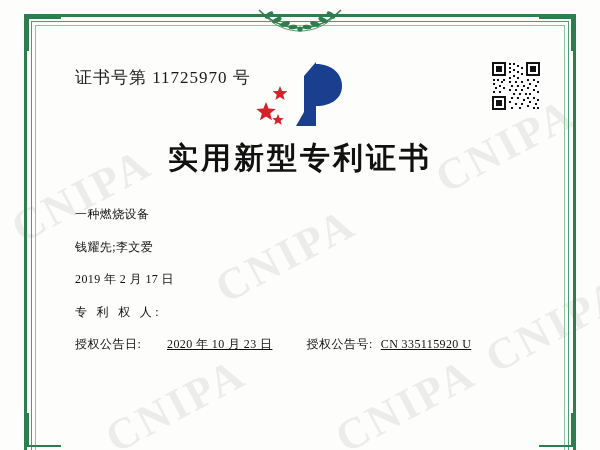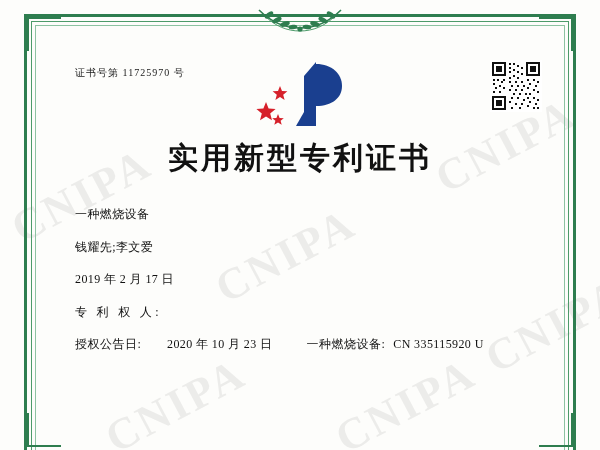--- a/index.html
+++ b/index.html
@@ -102,21 +102,21 @@
     top: 30px;
     width: 520px;
     height: 412px;
   }
 
   .cert-number {
     position: absolute;
     left: 35px;
     top: 36px;
     font-family: "Liberation Serif", serif;
-    font-size: 10px;
+    font-size: 17px;
     color: #1a1a1a;
     letter-spacing: 1px;
   }
 
   
   .emblem {
     position: absolute;
     left: 50%;
     top: 26px;
     transform: translateX(-50%);
@@ -173,20 +173,21 @@
     flex: 0 0 84px;
     padding-right: 8px;
   }
   .field-value {
     letter-spacing: 0.4px;
     white-space: nowrap;
   }
 
   .field-row.dual .field-value {
     flex: 0 0 auto;
+    text-decoration: underline;
   }
   .spacer-gap {
     display: inline-block;
     width: 34px;
   }
   .second-label {
     letter-spacing: 0.5px;
     white-space: nowrap;
     padding-right: 8px;
   }
@@ -337,19 +338,19 @@
 
       <div class="field-row">
         <span class="field-label spaced">专 利 权 人:</span>
       </div>
 
 
       <div class="field-row dual">
         <span class="field-label">授权公告日:</span>
         <span class="field-value">2020 年 10 月 23 日</span>
         <span class="spacer-gap"></span>
-        <span class="second-label">一种燃烧设备:</span>
+        <span class="second-label">授权公告号:</span>
         <span class="field-value">CN 335115920 U</span>
       </div>
 
     </div>
   </div>
 </div>
 
 </body></html>

